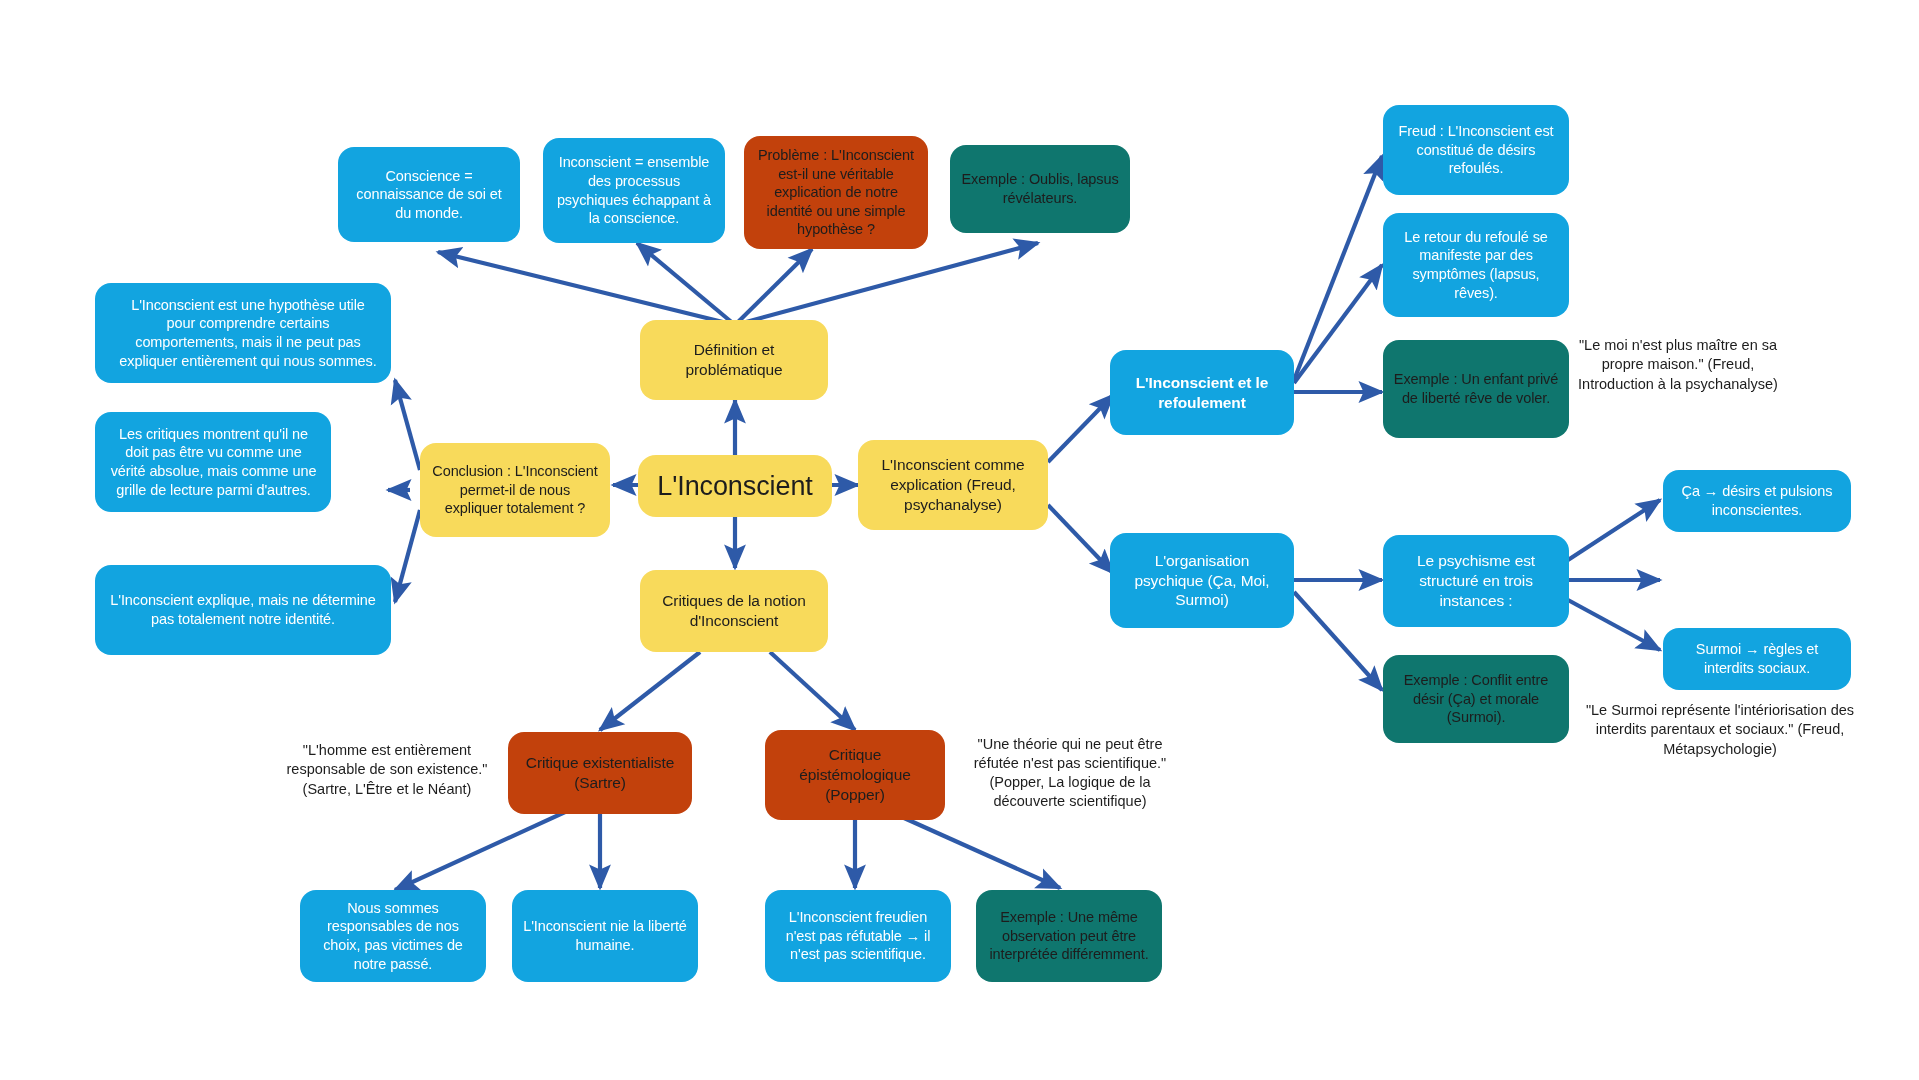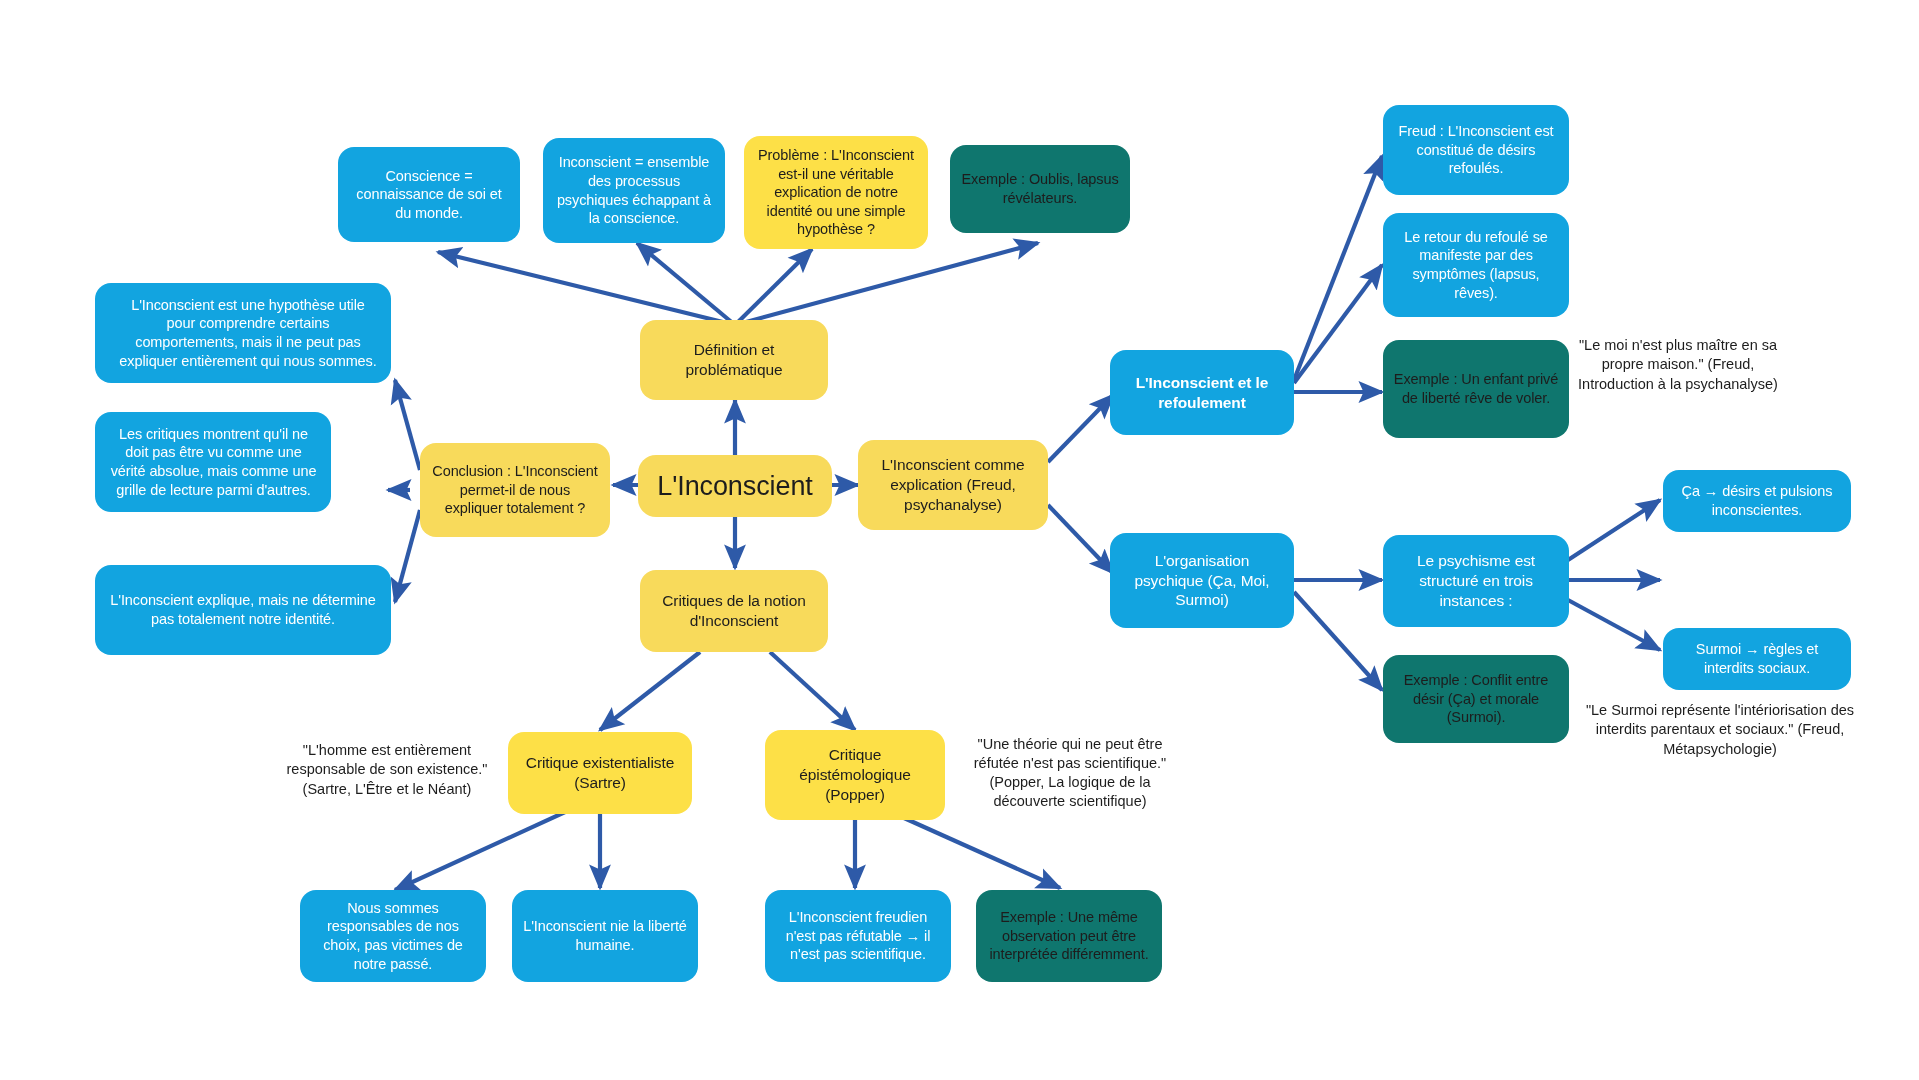--- a/index.html
+++ b/index.html
@@ -33,21 +33,21 @@
     text-align: center;
     border-radius: 16px;
     padding: 6px 10px;
     line-height: 1.28;
     letter-spacing: -0.1px;
     word-break: normal;
     z-index: 2;
   }
   .node.blue   { background: #12A4E0; color: #ffffff; }
   .node.yellow { background: #F8DA5B; color: #1d1d1d; }
-  .node.red    { background: #fde047; color: #1d1d1d; }
+  .node.red    { background: #c2410c; color: #1d1d1d; }
   .node.green  { background: #0f766e; color: #1d1d1d; }
   .node.root   { background: #F8DA5B; color: #1d1d1d; border-radius: 18px; }
 
   .label {
     position: absolute;
     box-sizing: border-box;
     text-align: center;
     color: #1d1d1d;
     line-height: 1.32;
     z-index: 2;

